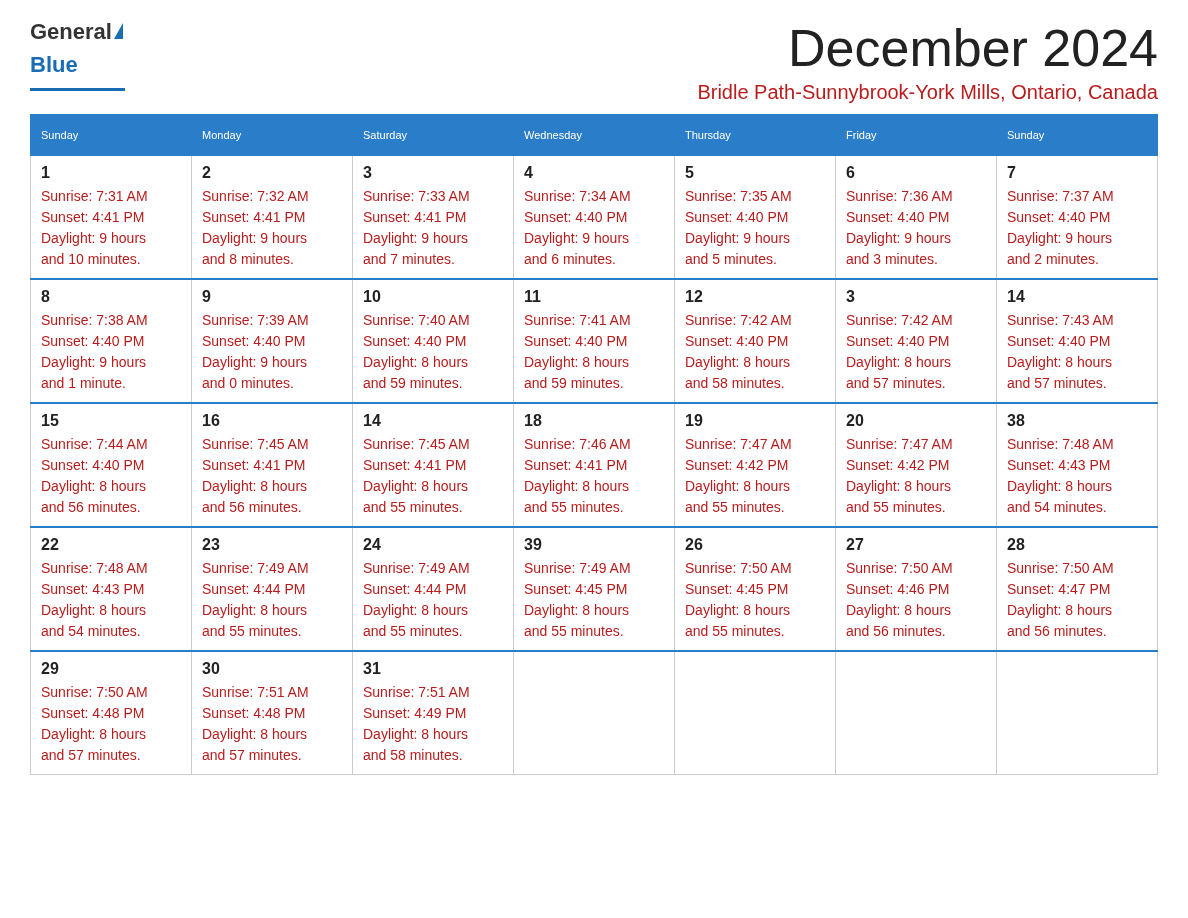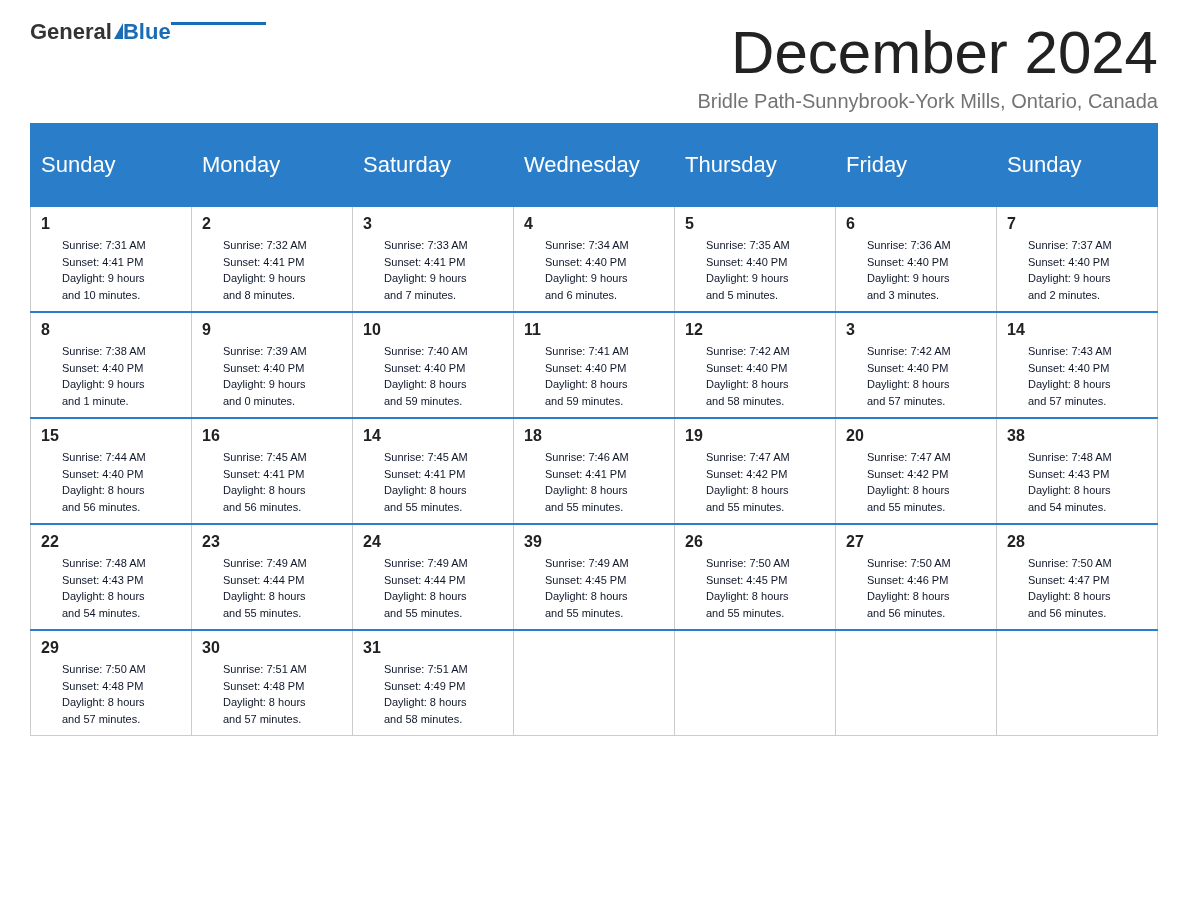--- a/index.html
+++ b/index.html
@@ -12,61 +12,62 @@
       padding: 20px 30px;
     }
     .header-area {
       display: flex;
       justify-content: space-between;
       align-items: flex-start;
       margin-bottom: 10px;
     }
     .logo {
       display: flex;
-      flex-direction: row;
+      flex-direction: column;
       align-items: flex-start;
+      gap: 9px;
     }
     .logo-text {
       font-size: 22px;
       font-weight: bold;
       color: #333;
       line-height: 1.1;
     }
     .logo-line {
       width: 95px;
       height: 3px;
       background: #1a6db5;
       margin-top: 2px;
     }
     .title-area {
       text-align: right;
     }
     .month-title {
-      font-size: 60px;
+      font-size: 52px;
       font-weight: normal;
       color: #222;
       line-height: 1.1;
     }
     .subtitle {
       font-size: 20px;
-      color: #737373;
+      color: #b91c1c;
       font-weight: normal;
       margin-top: 4px;
     }
     .calendar-table {
       width: 100%;
       border-collapse: collapse;
       margin-top: 8px;
     }
     .calendar-table thead tr th {
       background: #2a7dc9;
       color: #fff;
-      font-size: 22px;
+      font-size: 11px;
       font-weight: normal;
-      padding: 28px 10px;
+      padding: 14px 10px;
       text-align: left;
       border: 1px solid #2a7dc9;
     }
     .calendar-table tbody tr td {
       border: 1px solid #ccc;
       vertical-align: top;
       padding: 8px 10px;
       width: 14.28%;
       min-height: 110px;
     }
@@ -74,24 +75,23 @@
       background: #fff;
     }
     .day-number {
       font-size: 16px;
       font-weight: bold;
       color: #222;
       margin-bottom: 4px;
       display: block;
     }
     .day-info {
-      font-size: 11px;
-      color: #0f172a;
+      font-size: 14px;
+      color: #b91c1c;
       line-height: 1.5;
-      margin-left: 21px;
     }
     .row-divider td {
       border-top: 2px solid #2a7dc9 !important;
     }
   </style>
 </head>
 <body>
 
 <div class="header-area">
   <div class="logo">

